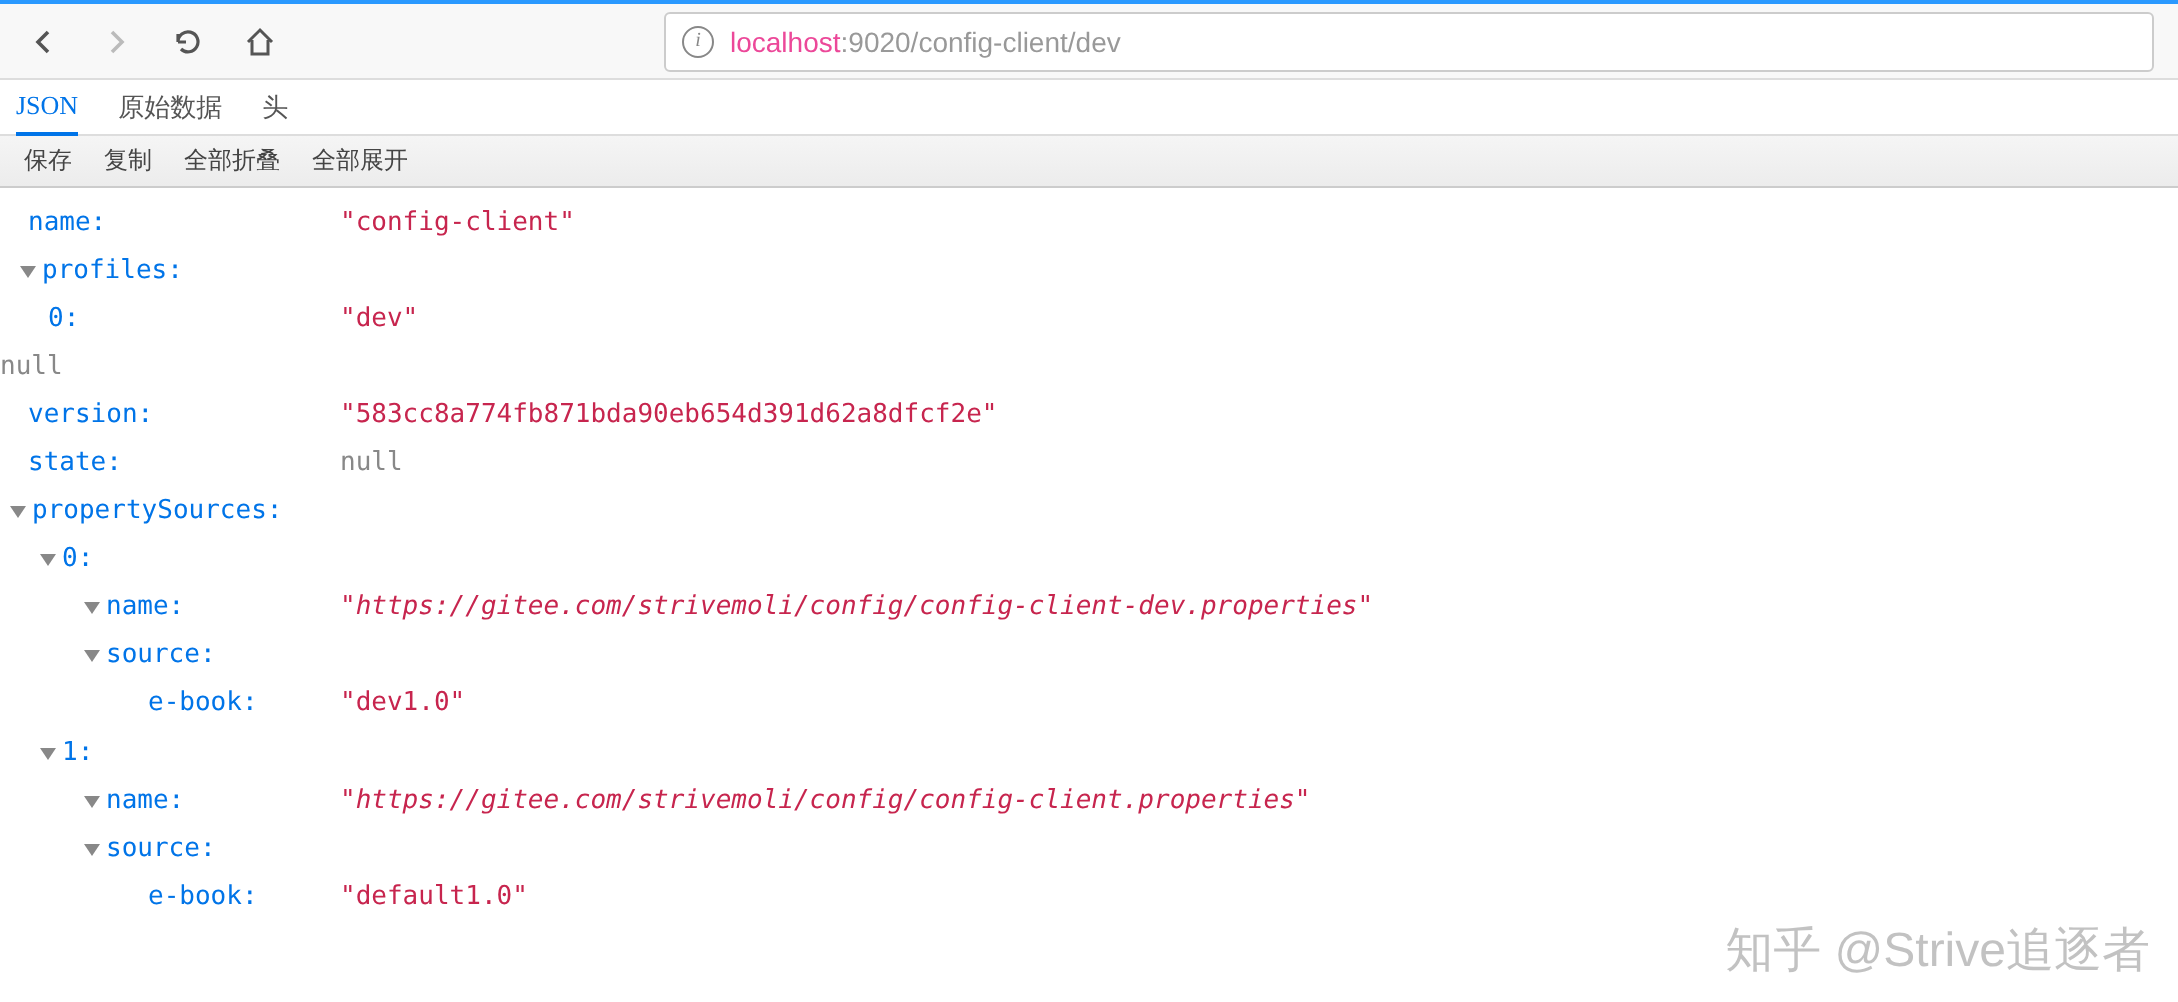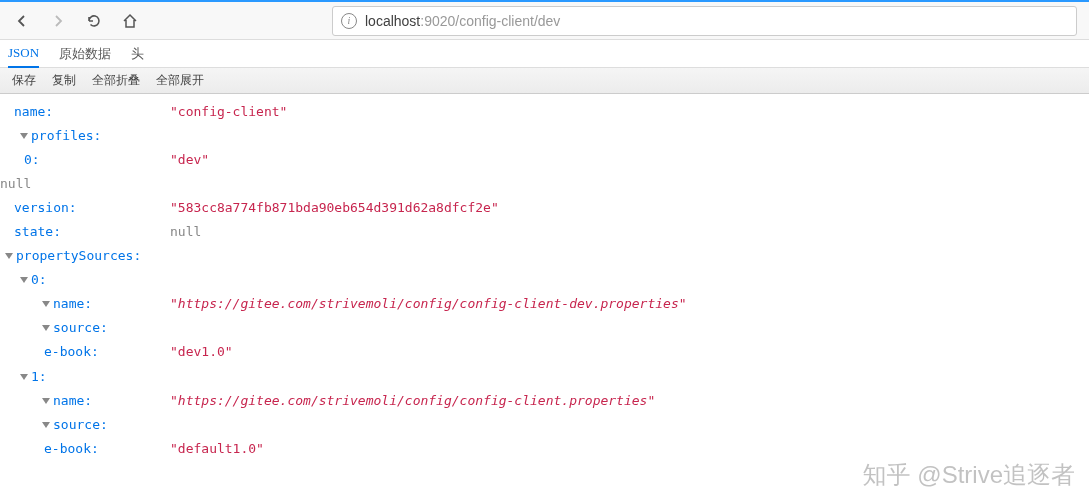--- a/index.html
+++ b/index.html
@@ -5,42 +5,42 @@
     * { margin: 0; padding: 0; box-sizing: border-box; }
     body { font-family: -apple-system, BlinkMacSystemFont, "Segoe UI", sans-serif; font-size: 13px; background: #fff; width: 1089px; height: 501px; overflow: hidden; position: relative; }
     
     .browser-toolbar { height: 40px; background: #f8f8f8; border-top: 2px solid #2a99ff; border-bottom: 1px solid #ddd; display: flex; align-items: center; padding: 0 8px; gap: 8px; }
     .nav-btn { width: 28px; height: 28px; display: flex; align-items: center; justify-content: center; border-radius: 4px; color: #555; }
     .nav-btn.disabled { color: #bbb; }
     .nav-btn svg { width: 16px; height: 16px; }
     .url-bar { flex: 1; height: 30px; background: #fff; border: 1px solid #ccc; border-radius: 3px; display: flex; align-items: center; padding: 0 8px; margin-left: 180px; margin-right: 4px; gap: 8px; }
     .url-info-icon { width: 16px; height: 16px; border: 1.5px solid #888; border-radius: 50%; display: flex; align-items: center; justify-content: center; font-size: 10px; color: #888; font-style: italic; font-family: Georgia, serif; }
     .url-text { color: #999; font-size: 14px; }
-    .url-text .dark { color: #404040; }
+    .url-text .dark { color: #ec4899; }
     
     .main-tabs { height: 28px; background: #fff; border-bottom: 1px solid #ddd; display: flex; align-items: center; padding-left: 8px; gap: 20px; font-size: 13px; }
     .main-tab { height: 28px; display: flex; align-items: center; color: #555; cursor: pointer; }
     .main-tab.active { color: #0074e8; border-bottom: 2px solid #0074e8; font-family: Liberation Serif, serif; }
     
     .action-toolbar { height: 26px; background: linear-gradient(#f5f5f5, #ececec); border-bottom: 1px solid #ccc; display: flex; align-items: center; padding-left: 4px; }
     .action-btn { padding: 2px 8px; color: #444; font-size: 12px; cursor: pointer; }
     
     .json-viewer { padding: 6px 0; font-family: Consolas, Monaco, monospace; font-size: 13px; line-height: 1.85; }
     .json-row { display: flex; white-space: nowrap; text-align: right; }
     .json-key-col { width: 170px; flex-shrink: 0; display: flex; align-items: center; }
     .json-key { color: #0074e8; cursor: pointer; }
     .json-val { }
     .json-val.str { color: #c7254e; }
     .json-val.str.italic { font-style: italic; }
     .json-val.null { color: #888; }
     .triangle { display: inline-block; width: 0; height: 0; border-left: 4px solid transparent; border-right: 4px solid transparent; border-top: 6px solid #888; margin-right: 3px; }
     .indent-1 { padding-left: 14px; }
     .indent-2 { padding-left: 24px; }
     .indent-3 { padding-left: 42px; }
-    .indent-5 { padding-left: 44px; }
+    .indent-5 { padding-left: 74px; }
     
     .watermark { position: absolute; bottom: 10px; right: 14px; font-size: 24px; color: rgba(120,120,120,0.45); font-family: -apple-system, sans-serif; pointer-events: none; }
   </style>
 </head>
 <body>
 
 <div class="browser-toolbar">
   <div class="nav-btn">
     <svg viewBox="0 0 16 16" fill="none" stroke="currentColor" stroke-width="1.8">
         <path d="M10 3 L5 8 L10 13"></path>
@@ -81,21 +81,21 @@
 </div>
 
 <div class="json-viewer">
   <div class="json-row">
     <div class="json-key-col indent-1">
         <span class="json-key">name:</span>
       </div>
     <span class="json-val str">"config-client"</span>
   </div>
   <div class="json-row">
-    <div class="json-key-col" style="padding-left:20px;">
+    <div class="json-key-col" style="padding-left:10px;">
         <span class="triangle"></span>
         <span class="json-key">profiles:</span>
       </div>
   </div>
   <div class="json-row">
     <div class="json-key-col indent-2">
         <span class="json-key">0:</span>
       </div>
     <span class="json-val str">"dev"</span>
   </div>

